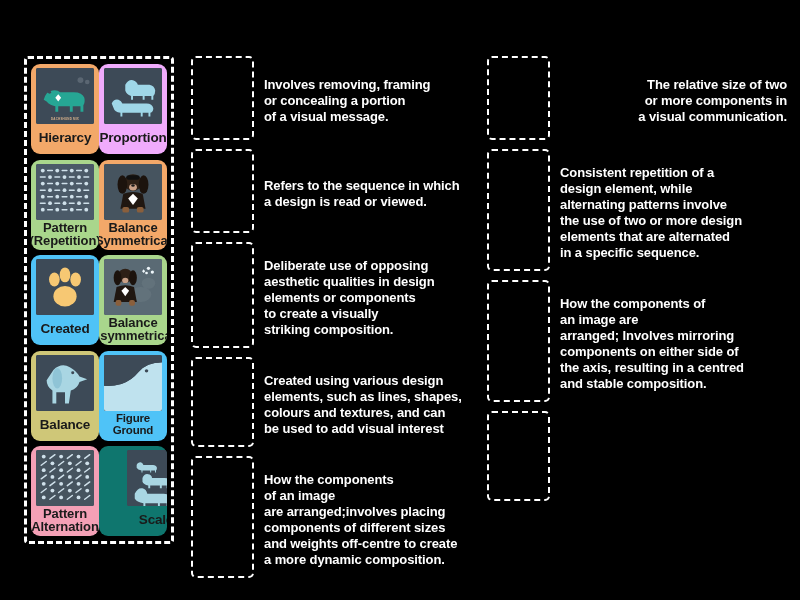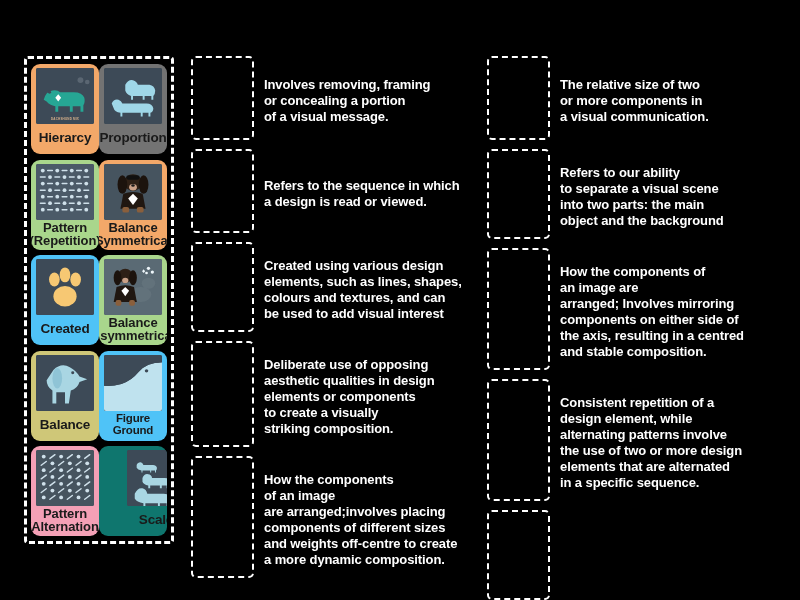--- a/index.html
+++ b/index.html
@@ -106,21 +106,21 @@
               <path d="M23 28 l3 4 l-3 4 l-3-4 z" fill="#ffffff"></path>
               <circle cx="46" cy="13" r="3" fill="#5a6672"></circle>
               <circle cx="53" cy="15" r="2.4" fill="#5a6672"></circle>
             </svg>
             <div class="tiny-caption">DACHSHUND MIX</div>
           </div>
           <div class="card-label lbl-1line">
             <span style="white-space: pre-line;">Hierarcy</span>
           </div>
         </div>
-        <div class="card" style="background: #737373;">
+        <div class="card" style="background: #f0abfc;">
           <div class="card-thumb">
             <svg class="thumb-svg" viewBox="0 0 60 60" preserveAspectRatio="none">
               <rect width="60" height="60" fill="#3d4a57"></rect>
               <path d="M22 18 q3-6 8-5 q4 1 5 5 l12 0 q5 1 6 6 q0 4-2 6 l0 4 l-2 0 l0-4 l-7 0 l0 4 l-2 0 l0-4 l-10 0 l0 4 l-2 0 l0-4 q-5-2-6-6 z" fill="#9fd7e8"></path>
               <path d="M8 38 q2-5 7-4 q3 1 4 4 l25 0 q6 0 7 5 q0 4-3 5 l0 4 l-2 0 l0-4 l-6 0 l0 4 l-2 0 l0-4 l-19 0 l0 4 l-2 0 l0-4 q-6-1-7-5 z" fill="#9fd7e8"></path>
             </svg>
           </div>
           <div class="card-label lbl-1line">
             <span style="white-space: pre-line;">Proportion</span>
           </div>
@@ -356,76 +356,69 @@
         <div class="dropzone" style="height: 84px;"></div>
         <div class="def-text vcenter">Involves removing, framing
 or concealing a portion
 of a visual message.</div>
       </div>
       <div class="def-row" style="height: 88px;">
         <div class="dropzone" style="height: 84px;"></div>
         <div class="def-text vcenter">Refers to the sequence in which
 a design is read or viewed.</div>
       </div>
-      <div class="def-row" style="height: 94px;">
-        <div class="dropzone" style="height: 90px;"></div>
-        <div class="def-text vcenter">Created using various design
-elements, such as lines, shapes,
-colours and textures, and can
-be used to add visual interest</div>
-      </div>
       <div class="def-row" style="height: 110px;">
         <div class="dropzone" style="height: 106px;"></div>
         <div class="def-text vcenter">Deliberate use of opposing
 aesthetic qualities in design
 elements or components
 to create a visually
 striking composition.</div>
+      </div>
+      <div class="def-row" style="height: 94px;">
+        <div class="dropzone" style="height: 90px;"></div>
+        <div class="def-text vcenter">Created using various design
+elements, such as lines, shapes,
+colours and textures, and can
+be used to add visual interest</div>
       </div>
       <div class="def-row" style="height: 126px;">
         <div class="dropzone" style="height: 122px;"></div>
         <div class="def-text vcenter">How the components
 of an image
 are arranged;involves placing
 components of different sizes
 and weights off-centre to create
 a more dynamic composition.</div>
       </div>
     </div>
 
   <div class="col" id="col-right">
-      <div class="def-row" style="height: 88px;">
+      <div class="def-row" style="height: 88px; text-align: right;">
         <div class="dropzone" style="height: 84px;"></div>
         <div class="def-text vcenter">The relative size of two
 or more components in
 a visual communication.</div>
       </div>
-      <div class="def-row" style="height: 94px;">
-        <div class="dropzone" style="height: 90px;"></div>
-        <div class="def-text vcenter">Refers to our ability
-to separate a visual scene
-into two parts: the main
-object and the background</div>
+      <div class="def-row" style="height: 126px;">
+        <div class="dropzone" style="height: 122px;"></div>
+        <div class="def-text vcenter">Consistent repetition of a
+design element, while
+alternating patterns involve
+the use of two or more design
+elements that are alternated
+in a specific sequence.</div>
       </div>
       <div class="def-row" style="height: 126px;">
         <div class="dropzone" style="height: 122px;"></div>
         <div class="def-text vcenter">How the components of
 an image are
 arranged; Involves mirroring
 components on either side of
 the axis, resulting in a centred
 and stable composition.</div>
       </div>
-      <div class="def-row" style="height: 126px;">
-        <div class="dropzone" style="height: 122px;"></div>
-        <div class="def-text vcenter">Consistent repetition of a
-design element, while
-alternating patterns involve
-the use of two or more design
-elements that are alternated
-in a specific sequence.</div>
-      </div>
       <div class="def-row" style="height: 94px;">
         <div class="dropzone" style="height: 90px;"></div>
       </div>
     </div>
 
 </div>
 
 </body></html>

